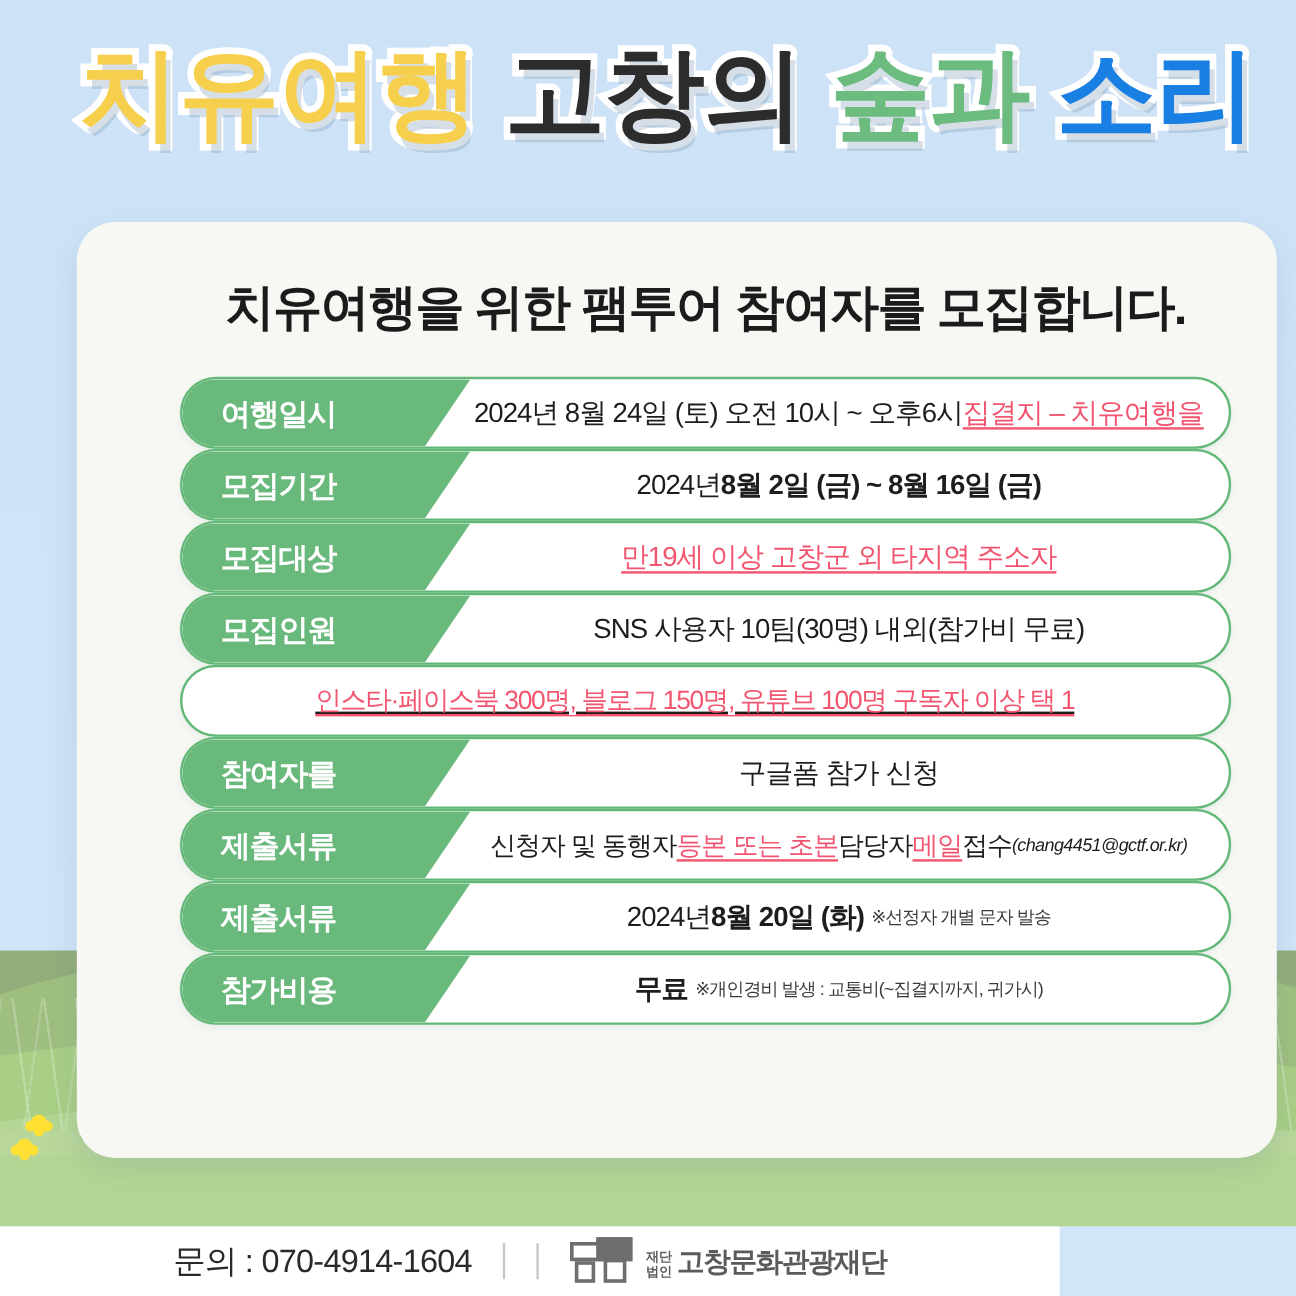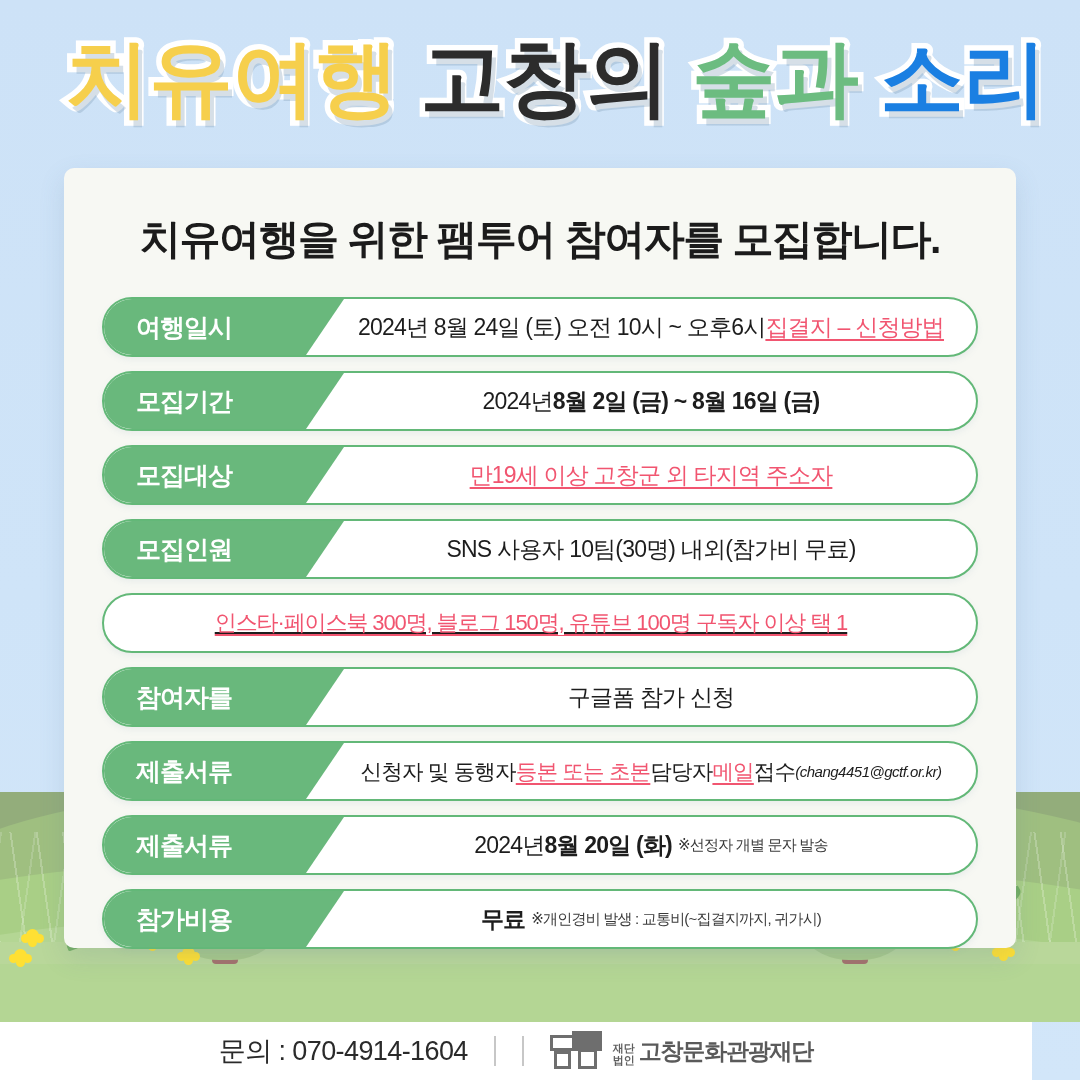--- a/index.html
+++ b/index.html
@@ -50,34 +50,35 @@
     paint-order:stroke fill;
     text-shadow:4px 7px 0 rgba(120,150,175,.30);
   }
   .t-yellow{color:#f6cf4c;}
   .t-dark{color:#2c2c2c;}
   .t-green{color:#6cbc80;}
   .t-blue{color:#1a7fe2;}
 
   
   .card{
-    position:absolute;left:64px;top:168px;width:952px;height:780px;
-    background:#f7f8f3;border-radius:10px;
+    position:absolute;left:64px;top:185px;width:952px;height:780px;
+    background:#f7f8f3;border-radius:32px;
     box-shadow:0 10px 26px rgba(90,120,150,.16);
     z-index:5;
+    padding-left:48px;
   }
   .card-heading{
     text-align:center;font-size:41px;font-weight:900;color:#1b1b1b;
     letter-spacing:-1.5px;margin-top:44px;
   }
 
   
   .rows{margin-top:30px;padding:0 38px;}
   .row{
-    position:relative;height:56px;margin-bottom:14px;
+    position:relative;height:56px;
     background:#ffffff;border:2px solid #63b878;border-radius:30px;
     overflow:hidden;display:flex;align-items:center;
     box-shadow:0 3px 6px rgba(120,150,175,.10);
   }
   .row-label{
     position:relative;flex:0 0 208px;height:100%;
     background:#69b87c;color:#ffffff;
     display:flex;align-items:center;padding-left:32px;
     font-size:25px;font-weight:700;letter-spacing:-1px;
     clip-path:polygon(0 0, 100% 0, calc(100% - 38px) 100%, 0 100%);
@@ -89,21 +90,21 @@
   }
   .row-value.tight{font-size:21.5px;}
   .row-value.packed{font-size:22px;letter-spacing:-1.1px;text-decoration:underline;}
   .hl{color:#f15570;text-decoration:underline;text-underline-offset:4px;}
   .bold{font-weight:800;}
   .note{font-size:15px;color:#3a3a3a;letter-spacing:-.8px;margin-left:6px;}
   .mini{font-size:15px;color:#1d1d1d;letter-spacing:-.5px;font-style:italic;}
 
   
   .footer{
-    position:absolute;left:0;bottom:0;width:1032px;height:58px;background:#ffffff;
+    position:absolute;left:0;bottom:0;width:883px;height:58px;background:#ffffff;
     display:flex;align-items:center;justify-content:center;gap:26px;z-index:7;
   }
   .foot-text{font-size:27px;color:#2a2a2a;letter-spacing:-.6px;font-weight:500;}
   .divider{width:2px;height:30px;background:#c7c7c7;}
   .logo-block{display:flex;align-items:center;gap:9px;}
   .logo-mark{width:54px;height:40px;position:relative;}
   .logo-mark i{position:absolute;border:3px solid #6e6e6e;box-sizing:border-box;display:block;}
   .lm1{left:0;top:4px;width:30px;height:16px;}
   .lm2{left:22px;top:0px;width:30px;height:20px;background:#6e6e6e;}
   .lm3{left:4px;top:20px;width:17px;height:18px;}
@@ -159,21 +160,21 @@
 
   <div class="card">
     <div class="card-heading">치유여행을 위한 팸투어 참여자를 모집합니다.</div>
 
     <div class="rows">
 
       <div class="row">
         <div class="row-label">여행일시</div>
         <div class="row-value">
           <span>2024년 8월 24일 (토) 오전 10시 ~ 오후6시 </span>
-            <span class="hl">집결지 – 신청방법</span>
+            <span class="hl">집결지 – 치유여행을</span>
         </div>
       </div>
 
       <div class="row">
         <div class="row-label">모집기간</div>
         <div class="row-value">
           <span>2024년 </span>
             <span class="bold">8월 2일 (금) ~ 8월 16일 (금)</span>
         </div>
       </div>

